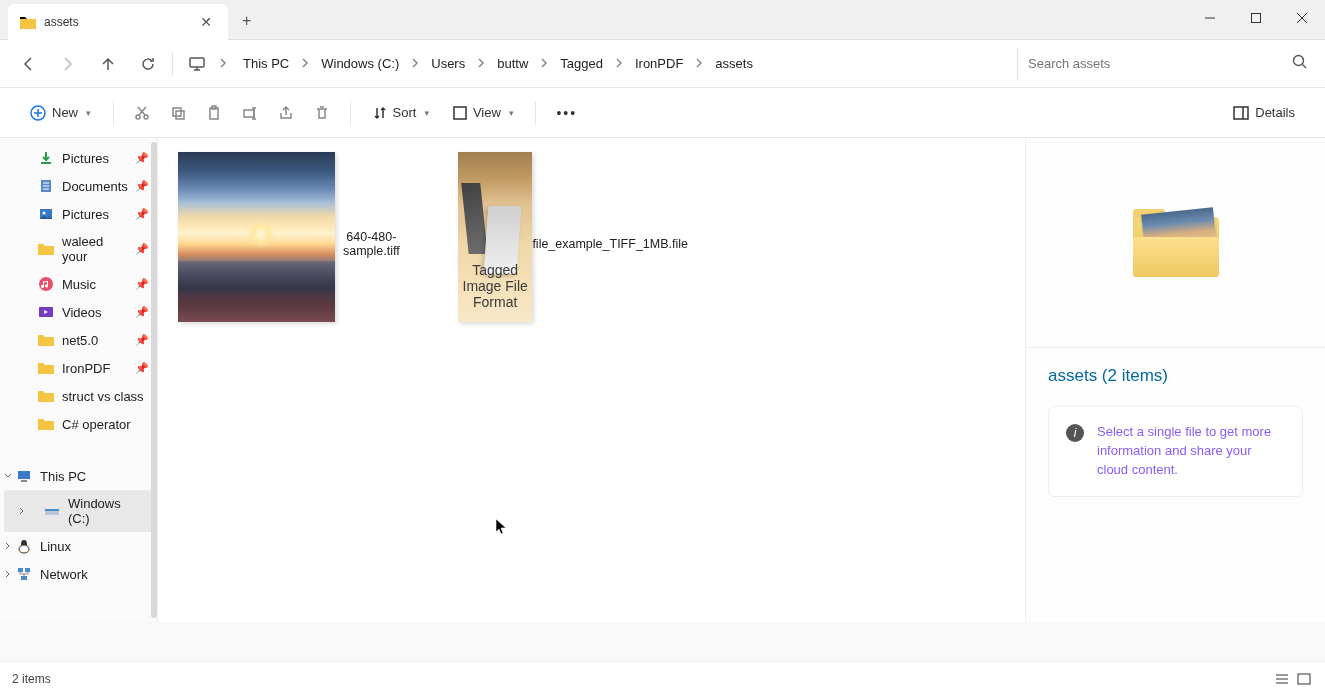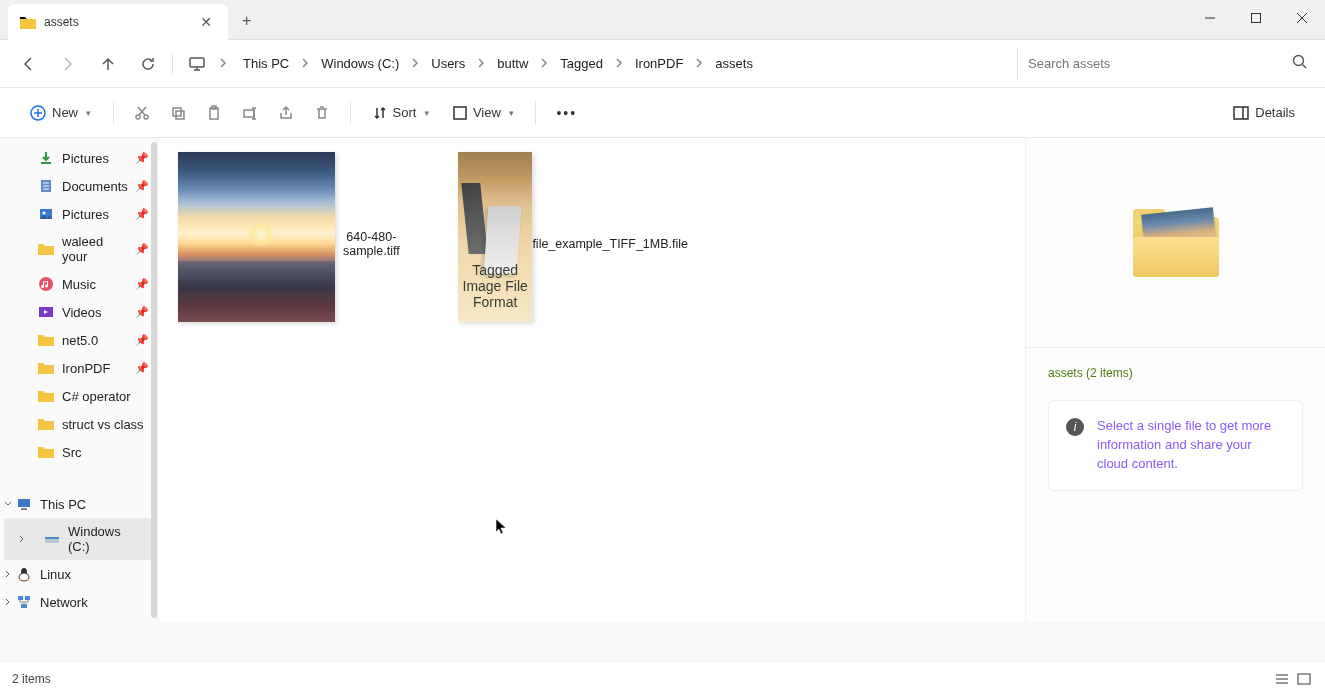--- a/index.html
+++ b/index.html
@@ -68,21 +68,21 @@
 .thumb2 .laptop2 { position: absolute; left: 10%; top: 18%; width: 26%; height: 42%; background: linear-gradient(160deg,#404040,#707070); transform: skewX(6deg); }
 .thumb2 .txt { position: absolute; bottom: 12px; left: 0; right: 0; text-align: center; font-size: 14px; color: #3a3a3a; font-weight: 400; }
 
 .details { width: 300px; border-left: 1px solid #eee; background: #fdfdfd; display: flex; flex-direction: column; }
 .details .preview { height: 210px; display: flex; align-items: center; justify-content: center; border-bottom: 1px solid #eee; }
 .bigfolder { width: 86px; height: 68px; position: relative; }
 .bigfolder .back { position: absolute; left: 0; top: 8px; width: 86px; height: 58px; background: linear-gradient(180deg,#f5d77a,#e8c050); border-radius: 4px; }
 .bigfolder .tab2 { position: absolute; left: 0; top: 0; width: 32px; height: 14px; background: #f0d070; border-radius: 3px 3px 0 0; }
 .bigfolder .img { position: absolute; left: 10px; top: 2px; width: 72px; height: 38px; background: linear-gradient(180deg,#4a6a8a 0%,#6a8ab0 30%,#d8b080 60%,#e8c890 100%); transform: rotate(-6deg); box-shadow: 0 1px 2px rgba(0,0,0,0.2); }
 .bigfolder .front { position: absolute; left: 0; bottom: 0; width: 86px; height: 40px; background: linear-gradient(180deg,#fce090,#f0c860); border-radius: 3px; }
-.details .dtitle { padding: 18px 22px 12px; font-size: 12px; color: #4d7c0f; }
+.details .dtitle { padding: 18px 22px 12px; font-size: 17px; color: #0369a1; }
 .details .infobox { margin: 8px 22px; background: #fff; border: 1px solid #eee; border-radius: 6px; padding: 16px; display: flex; gap: 12px; align-items: flex-start; }
 .details .infobox .icirc { width: 20px; height: 20px; flex-shrink: 0; }
 .details .infobox .itext { font-size: 13px; color: #8b5cf6; line-height: 1.45; }
 
 .statusbar { height: 34px; border-top: 1px solid #eee; background: #fff; display: flex; align-items: center; padding: 2px 12px; font-size: 12px; color: #444; margin-top: 39px; }
 .statusbar .spacer { flex: 1; }
 .viewtoggle { display: flex; gap: 4px; }
 .viewtoggle .vt { width: 18px; height: 16px; display: flex; align-items: center; justify-content: center; cursor: pointer; }
 .viewtoggle svg { stroke: #555; stroke-width: 1.2; fill: none; }
 
@@ -350,37 +350,29 @@
         </span>
         <span>IronPDF</span>
         <span class="pin">📌</span>
       </div>
     <div class="sbitem">
         <span class="sbicon">
           <svg viewBox="0 0 16 14">
             <path d="M0 2h5l2 2h9v9H0z" fill="#f5c542"></path>
           </svg>
         </span>
-        <span>C# operator</span>
+        <span>struct vs class</span>
       </div>
     <div class="sbitem">
         <span class="sbicon">
           <svg viewBox="0 0 16 14">
             <path d="M0 2h5l2 2h9v9H0z" fill="#f5c542"></path>
           </svg>
         </span>
-        <span>struct vs class</span>
-      </div>
-    <div class="sbitem">
-        <span class="sbicon">
-          <svg viewBox="0 0 16 14">
-            <path d="M0 2h5l2 2h9v9H0z" fill="#f5c542"></path>
-          </svg>
-        </span>
-        <span>Src</span>
+        <span>C# operator</span>
       </div>
     <div class="sbsep"></div>
     <div class="sbitem root">
         <span class="expand l0"><svg width="8" height="8" viewBox="0 0 8 8">
             <path d="M1 2l3 3 3-3" stroke="#666" fill="none"></path>
           </svg></span>
         <span class="sbicon">
           <svg viewBox="0 0 16 16">
             <rect x="2" y="3" width="12" height="8" fill="#3a7ac8"></rect>
             <rect x="5" y="12" width="6" height="2" fill="#888"></rect>

